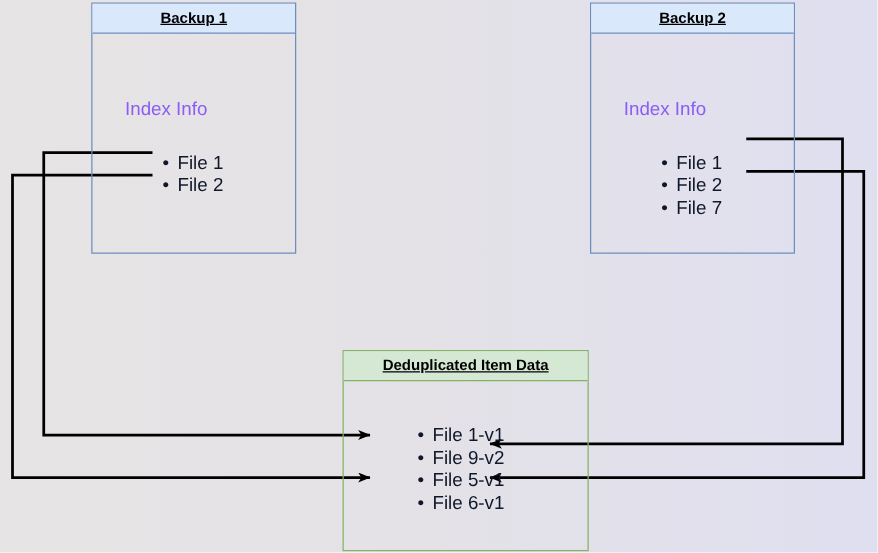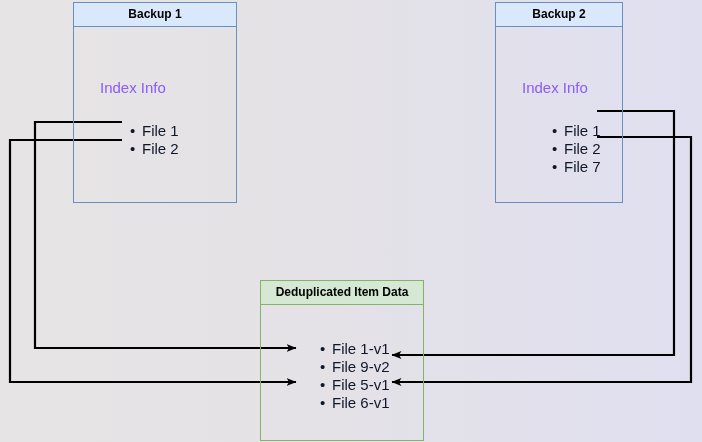--- a/index.html
+++ b/index.html
@@ -18,20 +18,21 @@
     position: absolute;
     inset: 0;
     width: 702px;
     height: 442px;
   }
   .node {
     position: absolute;
     box-sizing: border-box;
     border: 1px solid #6c8ebf;
     background: transparent;
+    text-decoration: underline;
   }
   .node-header {
     box-sizing: border-box;
     height: 24px;
     line-height: 23px;
     text-align: center;
     font-weight: bold;
     font-size: 12px;
     color: #000;
     background: #dae8fc;
@@ -73,22 +74,22 @@
     position: absolute;
     left: -12px;
     top: 0;
     font-size: 15px;
     line-height: 18px;
   }
   .dedup-list {
     font-size: 15px;
   }
   #backup1 { left: 73px; top: 2px; width: 164px; height: 201px; }
-  #backup2 { left: 495px; top: 2px; width: 128px; height: 201px; }
-  #dedup   { left: 260px; top: 280px; width: 164px; height: 161px; }
+  #backup2 { left: 472px; top: 2px; width: 164px; height: 201px; }
+  #dedup   { left: 274px; top: 280px; width: 197px; height: 161px; }
   #b1-index { left: 26px; top: 52px; }
   #b2-index { left: 26px; top: 52px; }
   #b1-files { left: 51px; top: 95px; }
   #b2-files { left: 51px; top: 95px; }
   #d-files  { left: 54px; top: 35px; }
   svg line, svg path, svg polyline { shape-rendering: geometricPrecision; }
 </style>
 </head>
 <body>
 

